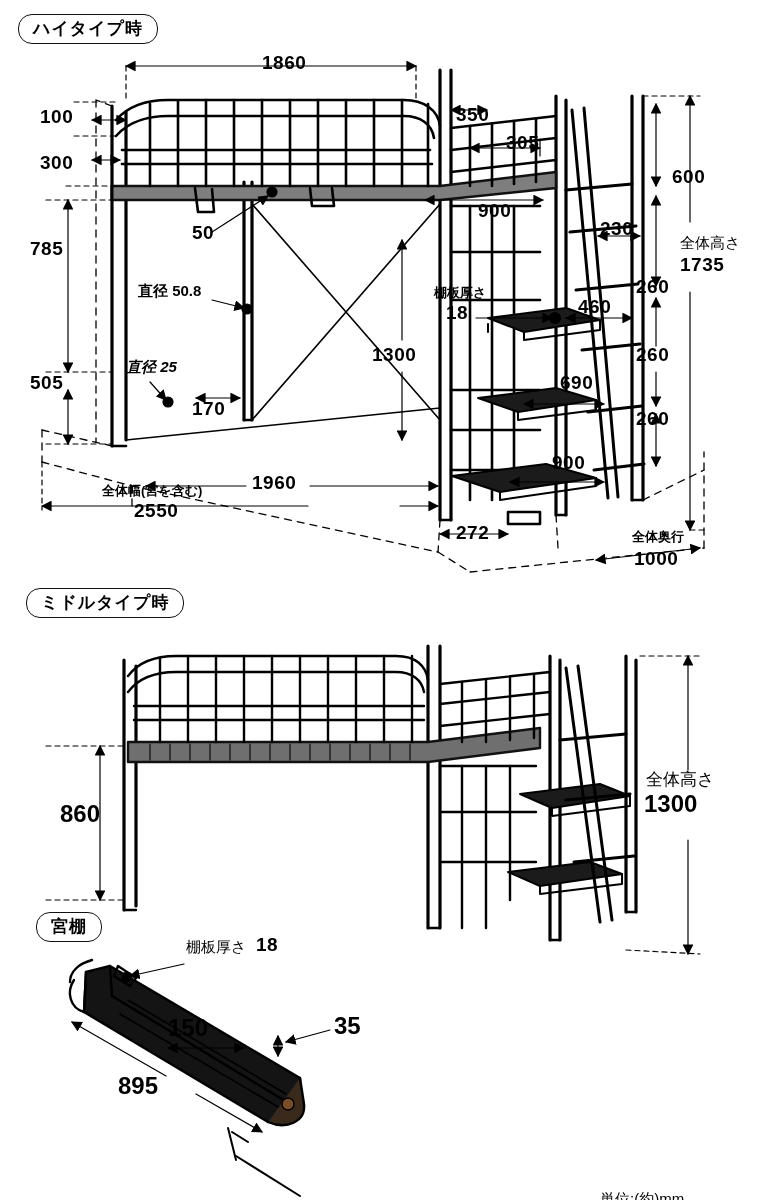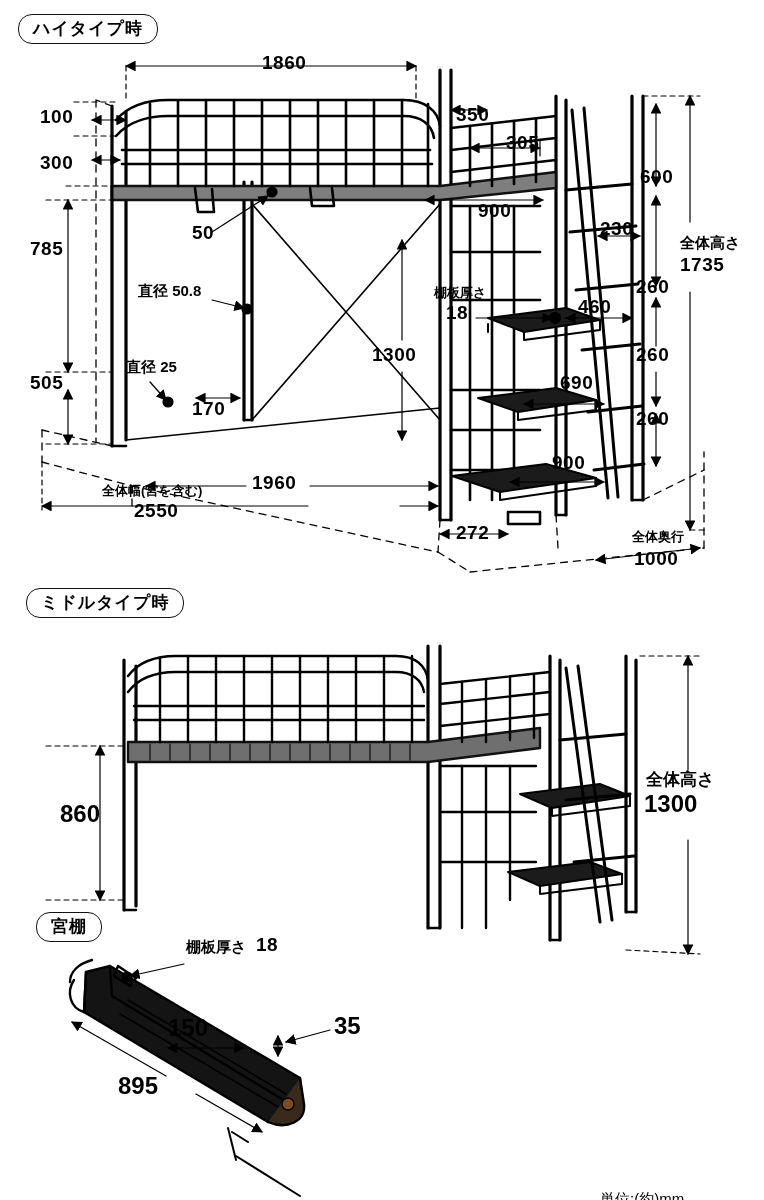--- a/index.html
+++ b/index.html
@@ -16,21 +16,21 @@
   .pill{
     border:1.5px solid #111;border-radius:14px;background:#fff;
     font-size:17px;font-weight:bold;letter-spacing:1px;
     padding:4px 14px;display:inline-block;line-height:1.15;
   }
 
   
   .dim{font-weight:bold;font-size:19px;letter-spacing:0.5px;white-space:nowrap;}
   .dim-lg{font-weight:bold;font-size:24px;white-space:nowrap;}
   .lbl{font-weight:bold;font-size:13px;white-space:nowrap;}
-  .lbl-mid{font-weight:bold;font-size:15px;white-space:nowrap;}
+  .lbl-mid{font-weight:normal;font-size:15px;white-space:nowrap;}
   .unit{font-size:15px;font-weight:normal;white-space:nowrap;margin-top:28px;}
 
   
   svg.layer{position:absolute;left:0;top:0;width:764px;height:1200px;pointer-events:none;}
 </style>
 </head>
 <body>
 
 <div class="canvas">
 
@@ -361,37 +361,37 @@
   <div class="abs dim" style="left:262px;top:52px;">1860</div>
 
   <div class="abs dim" style="left:40px;top:106px;">100</div>
   <div class="abs dim" style="left:40px;top:152px;">300</div>
   <div class="abs dim" style="left:30px;top:238px;">785</div>
   <div class="abs dim" style="left:30px;top:372px;">505</div>
 
   <div class="abs dim" style="left:192px;top:222px;">50</div>
 
   <div class="abs lbl" style="left:138px;top:282px;font-size:15px;">直径 50.8</div>
-  <div class="abs lbl" style="left:126px;top:358px;font-size:15px;">直径 25</div>
+  <div class="abs lbl" style="left:126px;top:358px;font-size:15px;font-style:italic;">直径 25</div>
   <div class="abs dim" style="left:192px;top:398px;">170</div>
 
   <div class="abs dim" style="left:456px;top:104px;">350</div>
   <div class="abs dim" style="left:506px;top:132px;">305</div>
   <div class="abs dim" style="left:478px;top:200px;">900</div>
   <div class="abs dim" style="left:372px;top:344px;">1300</div>
 
   <div class="abs lbl" style="left:434px;top:284px;">棚板厚さ</div>
   <div class="abs dim" style="left:446px;top:302px;">18</div>
 
   <div class="abs dim" style="left:578px;top:296px;">460</div>
   <div class="abs dim" style="left:560px;top:372px;">690</div>
   <div class="abs dim" style="left:552px;top:452px;">900</div>
   <div class="abs dim" style="left:600px;top:218px;">230</div>
 
-  <div class="abs dim" style="left:640px;top:166px;">600</div>
+  <div class="abs dim" style="left:672px;top:166px;">600</div>
   <div class="abs dim" style="left:636px;top:276px;">260</div>
   <div class="abs dim" style="left:636px;top:344px;">260</div>
   <div class="abs dim" style="left:636px;top:408px;">260</div>
 
   <div class="abs lbl-mid" style="left:680px;top:234px;">全体高さ</div>
   <div class="abs dim" style="left:680px;top:254px;">1735</div>
 
   <div class="abs lbl" style="left:102px;top:482px;">全体幅(宮を含む)</div>
   <div class="abs dim" style="left:252px;top:472px;">1960</div>
   <div class="abs dim" style="left:134px;top:500px;">2550</div>

